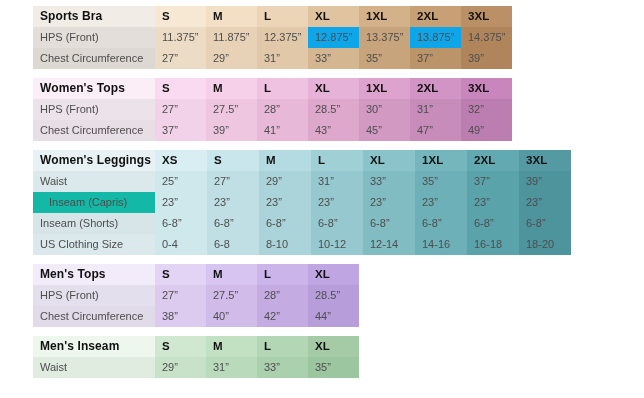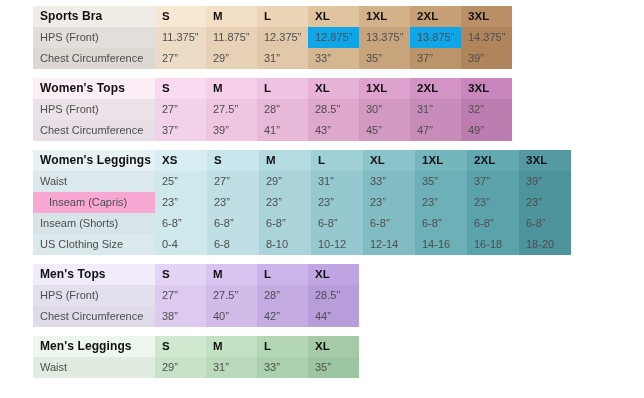--- a/index.html
+++ b/index.html
@@ -186,21 +186,21 @@
             <td style="background: rgb(207, 232, 236);">25”</td>
             <td style="background: rgb(191, 223, 228);">27”</td>
             <td style="background: rgb(171, 212, 218);">29”</td>
             <td style="background: rgb(150, 201, 207);">31”</td>
             <td style="background: rgb(129, 188, 195);">33”</td>
             <td style="background: rgb(109, 176, 183);">35”</td>
             <td style="background: rgb(91, 163, 171);">37”</td>
             <td style="background: rgb(78, 148, 157);">39”</td>
           </tr>
           <tr>
-            <td class="label-cell" style="background: #f9a8d4; padding-left: 16px;">Inseam (Capris)</td>
+            <td class="label-cell" style="background: #14b8a6; padding-left: 16px;">Inseam (Capris)</td>
             <td style="background: rgb(207, 232, 236);">23”</td>
             <td style="background: rgb(191, 223, 228);">23”</td>
             <td style="background: rgb(171, 212, 218);">23”</td>
             <td style="background: rgb(150, 201, 207);">23”</td>
             <td style="background: rgb(129, 188, 195);">23”</td>
             <td style="background: rgb(109, 176, 183);">23”</td>
             <td style="background: rgb(91, 163, 171);">23”</td>
             <td style="background: rgb(78, 148, 157);">23”</td>
           </tr>
           <tr>
@@ -264,21 +264,21 @@
       <table class="size-table">
         <colgroup>
           <col class="col-label">
           <col style="width: 51px;">
           <col style="width: 51px;">
           <col style="width: 51px;">
           <col style="width: 51px;">
         </colgroup>
         <thead>
           <tr class="hdr-row">
-            <th class="title-cell" style="background: rgb(237, 247, 237);">Men's Leggings</th>
+            <th class="title-cell" style="background: rgb(237, 247, 237);">Men's Inseam</th>
             <th style="background: rgb(207, 232, 207);">S</th>
             <th style="background: rgb(194, 224, 194);">M</th>
             <th style="background: rgb(179, 214, 180);">L</th>
             <th style="background: rgb(164, 203, 166);">XL</th>
           </tr>
         </thead>
         <tbody>
           <tr>
             <td class="label-cell" style="background: rgb(225, 236, 225);">Waist</td>
             <td style="background: rgb(199, 226, 200);">29”</td>

